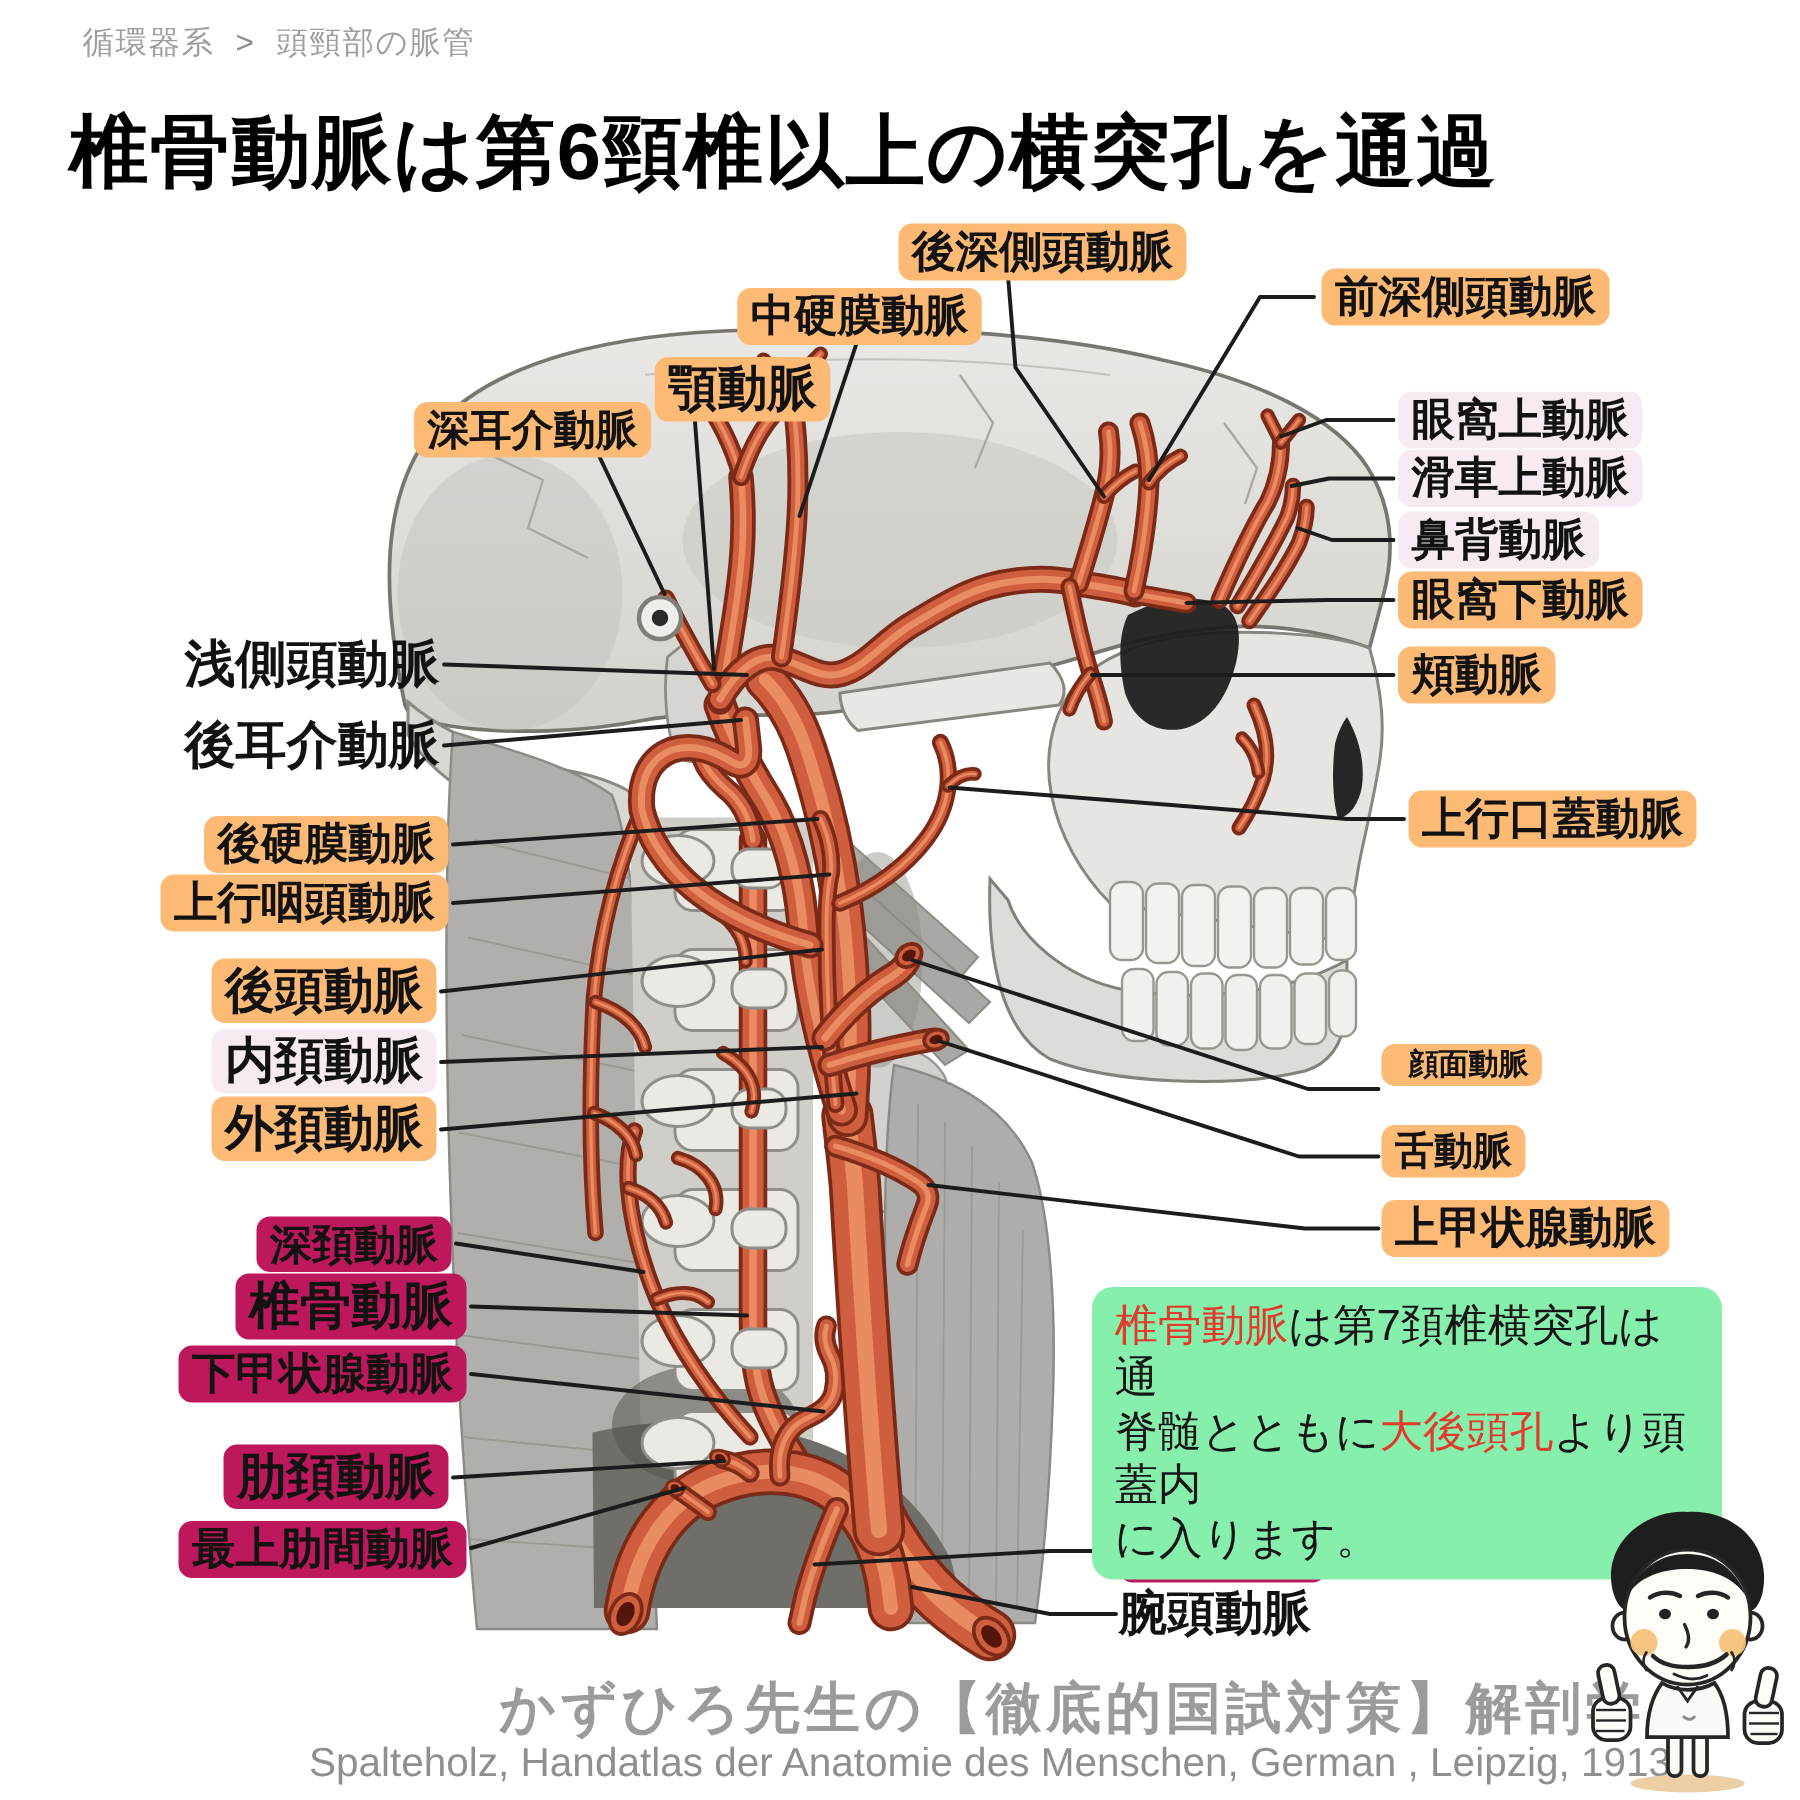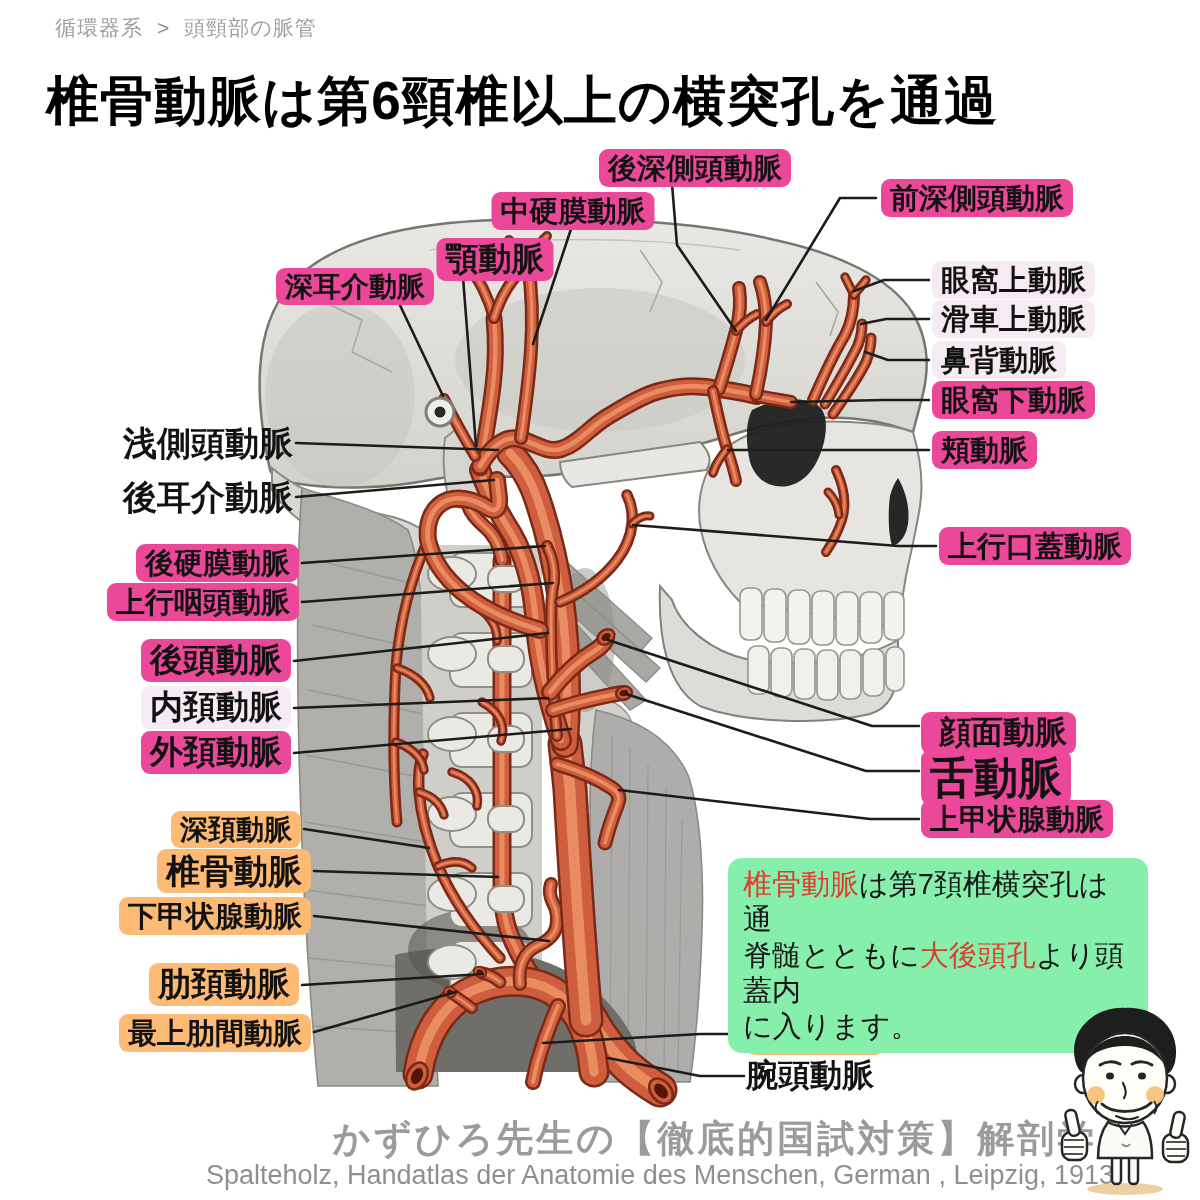--- a/index.html
+++ b/index.html
@@ -13,23 +13,23 @@
   svg.layer{position:absolute;left:0;top:0;z-index:1;}
   
   .crumbs{position:absolute;left:55px;top:14px;font-size:21px;color:#9e9e9e;z-index:5;letter-spacing:1px;}
   .crumbs .sep{margin:0 14px;color:#8d8d8d;}
   
   .title{position:absolute;left:46px;top:66px;font-size:53px;font-weight:700;color:#000;
          letter-spacing:1px;white-space:nowrap;z-index:5;}
   
   .lbl{position:absolute;white-space:nowrap;font-weight:600;color:#121212;
        line-height:1.12;padding:3px 9px;border-radius:9px;z-index:4;}
-  .lbl.g{background:#ec4899;}
+  .lbl.g{background:#fdba74;}
   .lbl.p{background:#f6ebf2;}
-  .lbl.s{background:#fdba74;}
+  .lbl.s{background:#be185d;}
   .lbl.plain{background:none;padding:3px 0;}
   .lbl.ctr{transform:translateX(-50%);}
   
   .bubble{position:absolute;left:728px;top:858px;width:420px;box-sizing:border-box;
           background:#86efac;border-radius:14px;padding:9px 15px;z-index:4;
           font-size:29px;line-height:1.22;font-weight:500;color:#151515;}
   .bubble .red{color:#e23b2e;}
   .tail{position:absolute;left:1003px;top:1004px;z-index:3;}
   
   .credit{position:absolute;left:315px;top:1114px;width:800px;text-align:center;
@@ -479,22 +479,22 @@
   <div class="lbl g ctr" style="left:573px;top:192px;font-size:29px;">中硬膜動脈</div>
   <div class="lbl g ctr" style="left:695px;top:149px;font-size:29px;">後深側頭動脈</div>
   <div class="lbl g ctr" style="left:977px;top:179px;font-size:29px;">前深側頭動脈</div>
 
   <div class="lbl p" style="left:932px;top:261px;font-size:29px;">眼窩上動脈</div>
   <div class="lbl p" style="left:932px;top:300px;font-size:29px;">滑車上動脈</div>
   <div class="lbl p" style="left:932px;top:341px;font-size:29px;">鼻背動脈</div>
   <div class="lbl g" style="left:932px;top:381px;font-size:29px;">眼窩下動脈</div>
   <div class="lbl g" style="left:932px;top:431px;font-size:29px;">頬動脈</div>
   <div class="lbl g" style="left:939px;top:527px;font-size:29px;">上行口蓋動脈</div>
-  <div class="lbl g" style="left:921px;top:712px;font-size:32px;padding-left:18px;">顔面動脈</div>
-  <div class="lbl g" style="left:921px;top:750px;font-size:44px;">舌動脈</div>
+  <div class="lbl g" style="left:921px;top:696px;font-size:20px;padding-left:18px;">顔面動脈</div>
+  <div class="lbl g" style="left:921px;top:750px;font-size:26px;">舌動脈</div>
   <div class="lbl g" style="left:921px;top:800px;font-size:29px;">上甲状腺動脈</div>
   <div class="lbl s" style="left:746px;top:1015px;font-size:30px;">内胸動脈</div>
   <div class="lbl plain" style="left:746px;top:1055px;font-size:32px;">腕頭動脈</div>
 
   <svg class="tail" width="95" height="55">
     <polygon points="4,0 72,50 90,0" fill="#cbe7fa"></polygon>
   </svg>
   <div class="bubble" id="bubble">
       <div><span class="red">椎骨動脈</span><span>は第7頚椎横突孔は通</span></div>
       <div><span>脊髄とともに</span><span class="red">大後頭孔</span><span>より頭蓋内</span></div>

